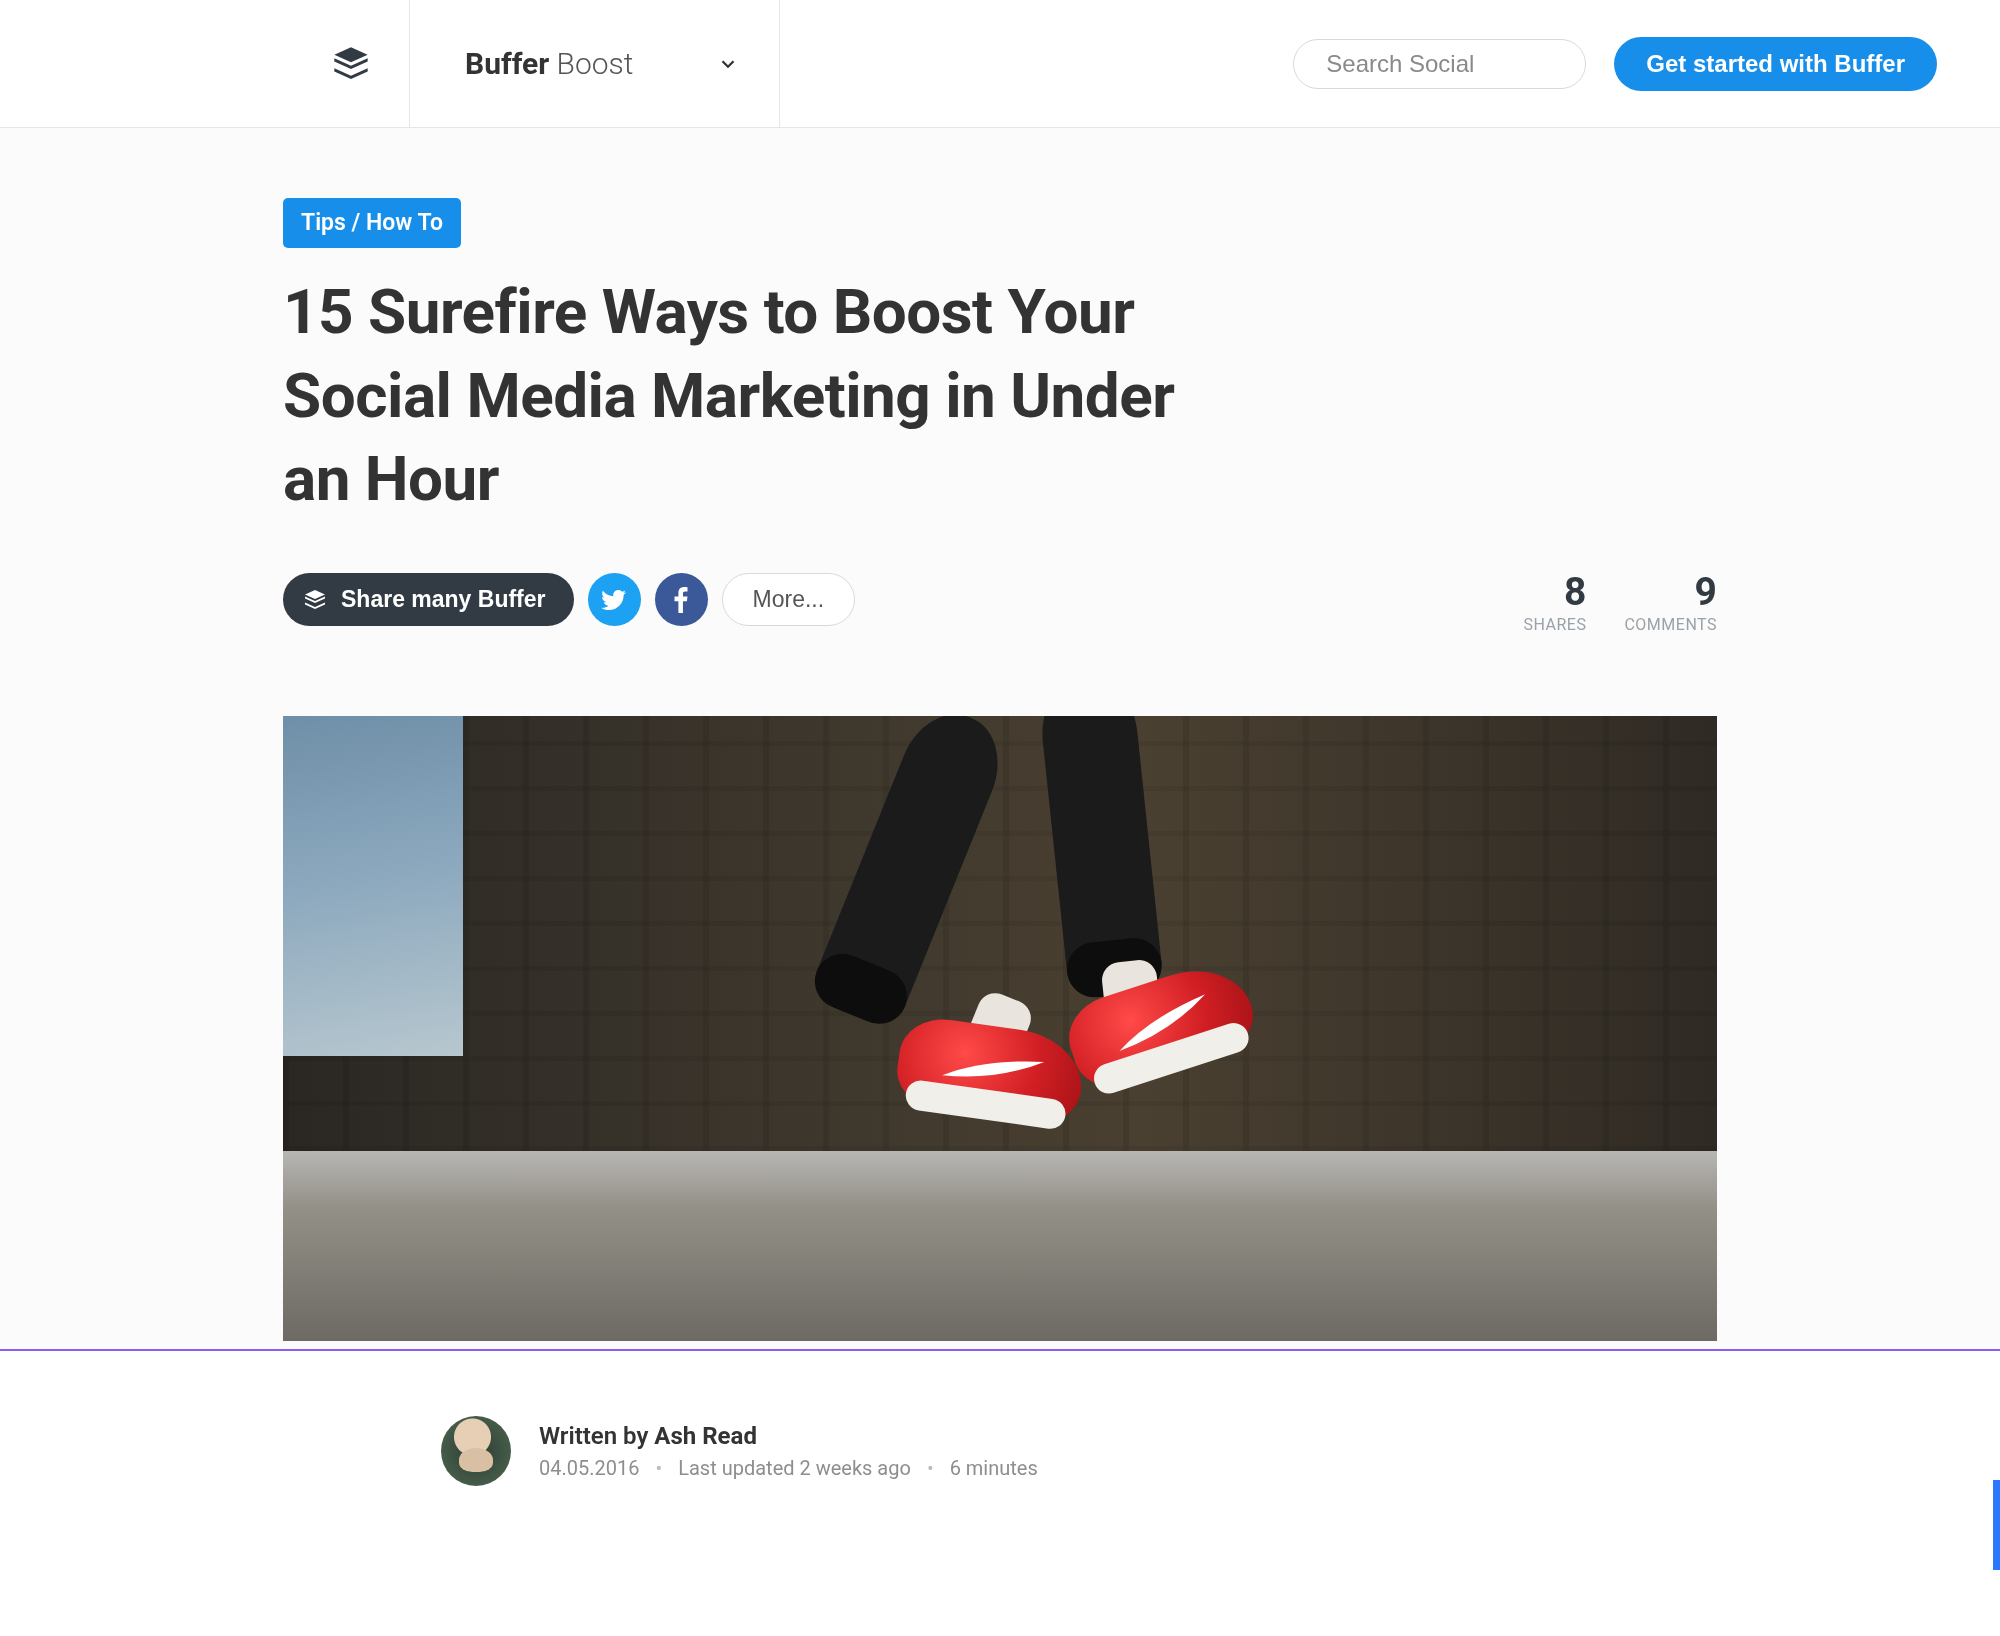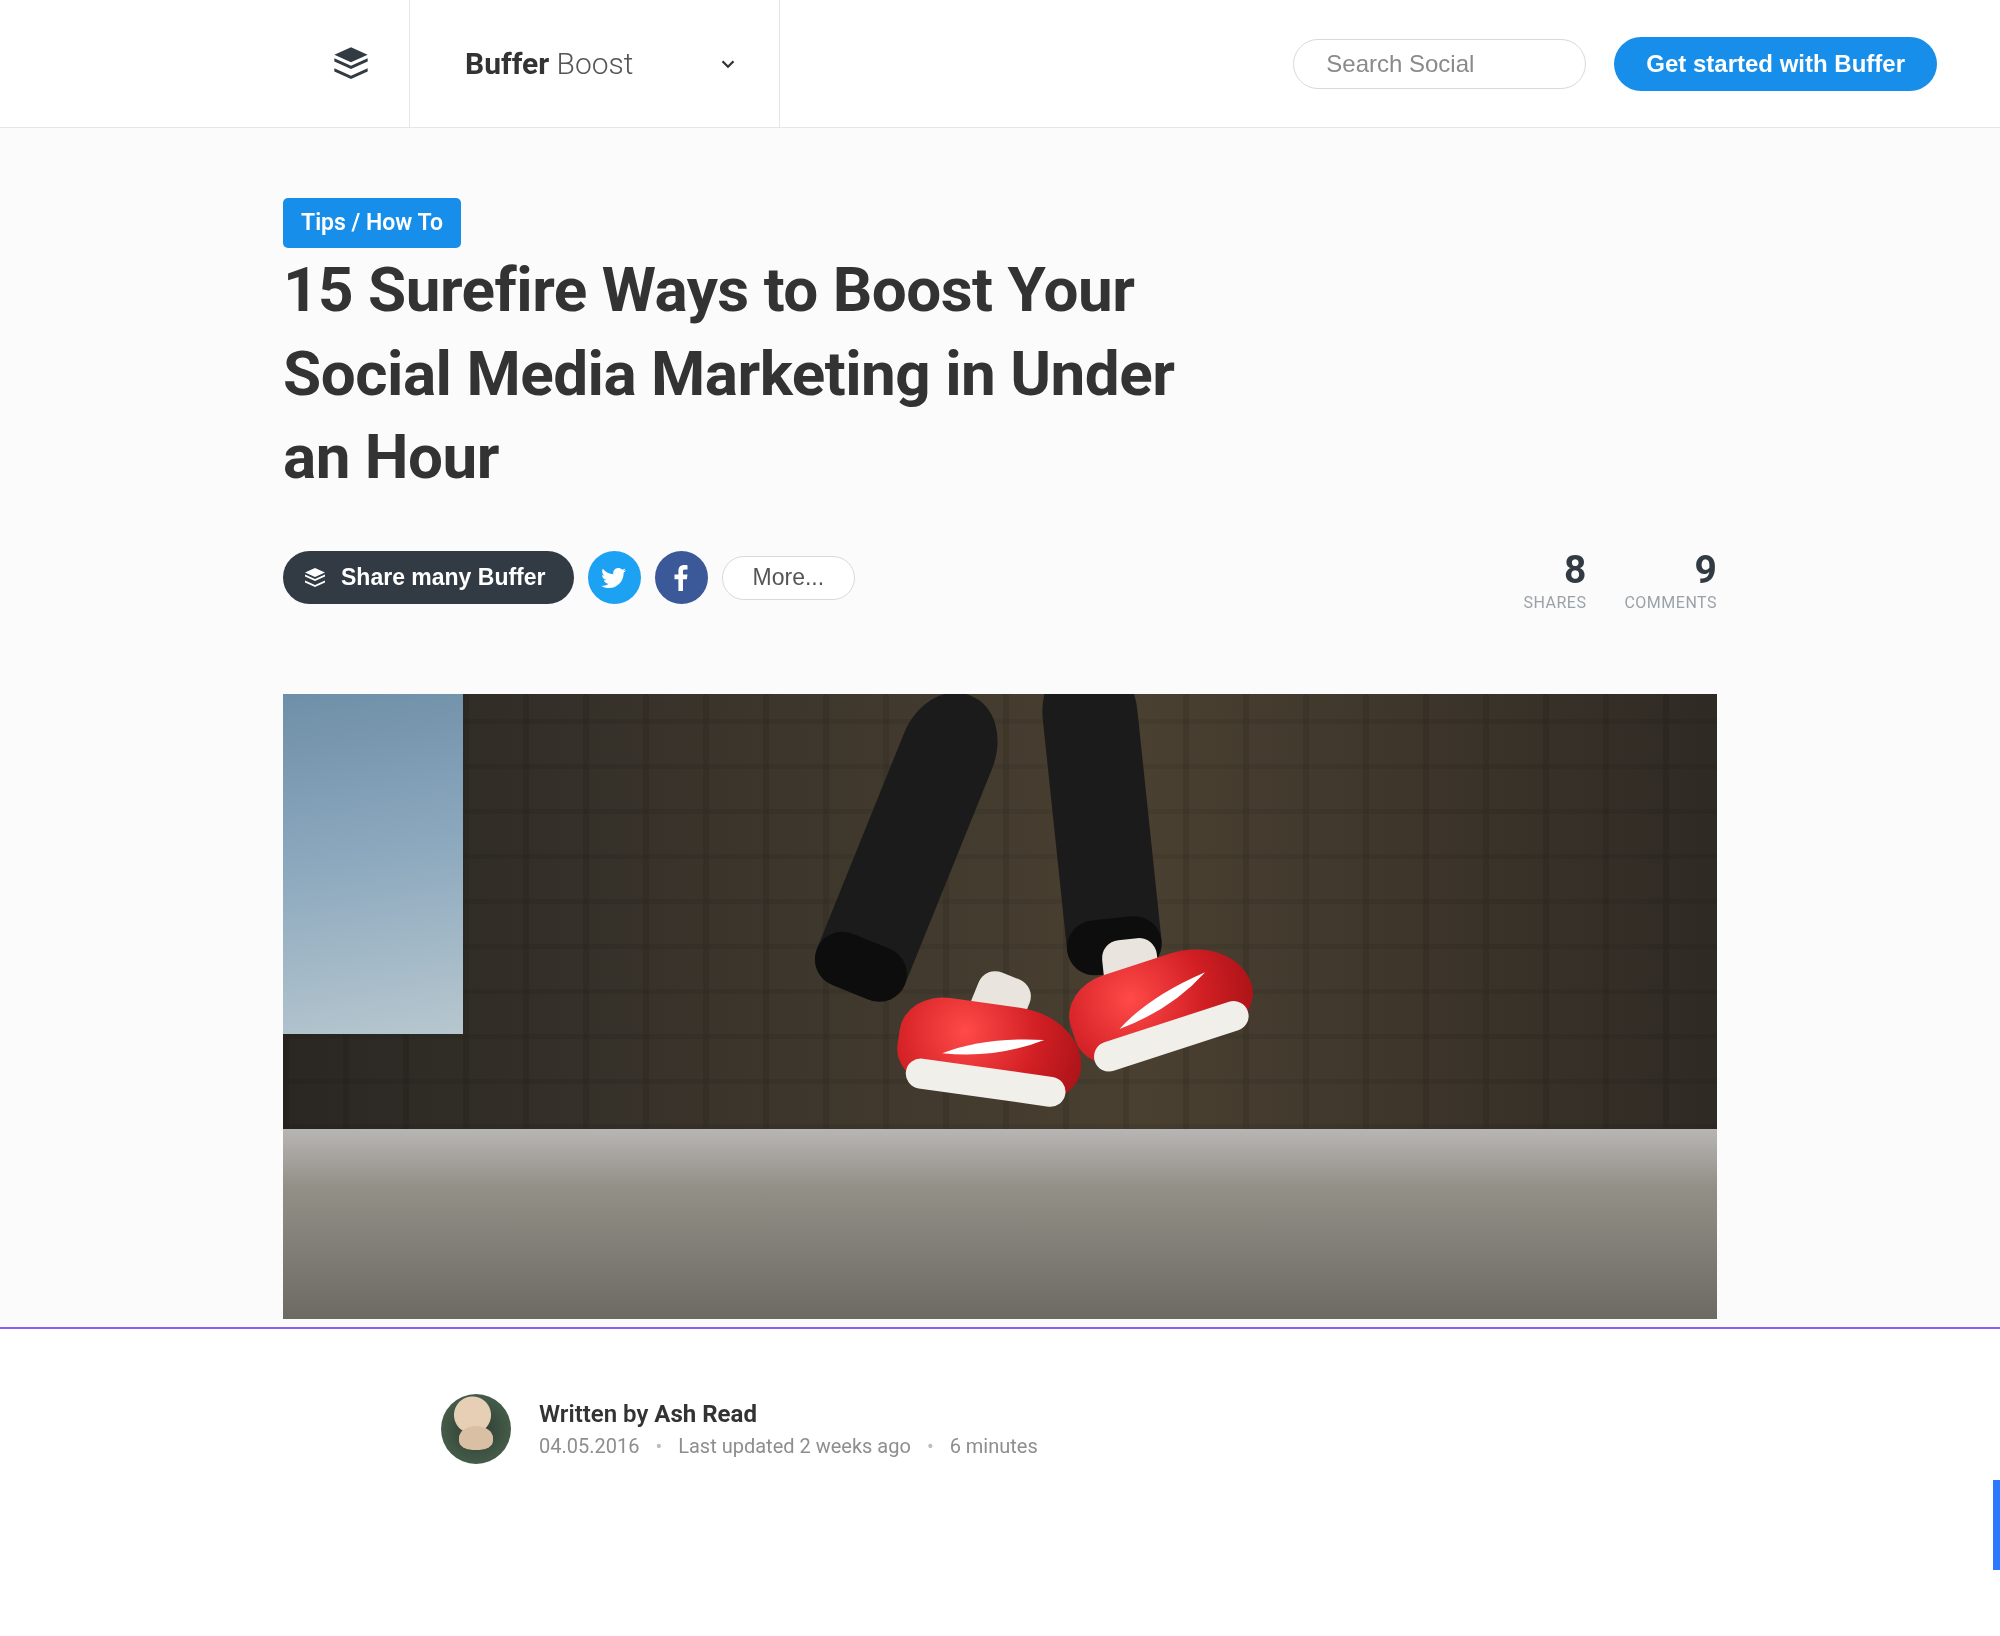--- a/index.html
+++ b/index.html
@@ -13,27 +13,27 @@
 .brand-cell .text span.light { font-weight: 300; color: #555; }
 .chev { color: #444; }
 .spacer { flex: 1; }
 .search-wrap { width: 293px; height: 50px; border: 1px solid #d9d9d9; border-radius: 25px; display: flex; align-items: center; padding: 0 18px; margin-right: 28px; }
 .search-wrap input { border: none; outline: none; font-size: 24px; margin-left: 14px; flex: 1; background: transparent; color: #777; }
 .search-wrap input::placeholder { color: #8a8a8a; }
 .cta { height: 54px; padding: 0 32px; border-radius: 27px; background: #168eea; color: #fff; font-size: 24px; font-weight: 600; display: flex; align-items: center; margin-right: 63px; border: none; cursor: pointer; }
 .hero { background: #fbfbfb; padding: 70px 0 8px; border-bottom: 2px solid #8b5cf6; position: relative; }
 .inner { width: 1434px; margin: 0 auto; position: relative; }
 .tag { display: inline-block; background: #168eea; color: #fff; font-size: 23px; font-weight: 600; padding: 11px 18px 12px; border-radius: 5px; }
-h1 { font-size: 62px; line-height: 1.35; font-weight: 700; color: #333; max-width: 960px; letter-spacing: -0.5px; }
+h1 { font-size: 62px; line-height: 1.35; font-weight: 700; color: #333; margin-top: 22px; max-width: 960px; letter-spacing: -0.5px; }
 .share-row { margin-top: 52px; display: flex; align-items: center; gap: 14px; }
 .share-main { background: #323b43; color: #fff; border: none; height: 53px; border-radius: 27px; padding: 0 28px 0 20px; display: flex; align-items: center; gap: 14px; font-size: 23px; font-weight: 600; cursor: pointer; }
 .circle-btn { width: 53px; height: 53px; border-radius: 50%; border: none; cursor: pointer; display: flex; align-items: center; justify-content: center; }
 .tw { background: #1da1f2; }
 .fb { background: #3b5998; }
-.more-btn { height: 44px; border: 1px solid #d9d9d9; background: #fff; color: #555; border-radius: 27px; padding: 0 30px; font-size: 23px; cursor: pointer; }
+.more-btn { height: 53px; border: 1px solid #d9d9d9; background: #fff; color: #555; border-radius: 27px; padding: 0 30px; font-size: 23px; cursor: pointer; }
 .stats { position: absolute; right: 0; top: 0; display: flex; gap: 38px; text-align: right; }
 .stat-num { font-size: 39px; font-weight: 700; color: #323b43; line-height: 1; }
 .stat-lbl { font-size: 16px; color: #9aa2a8; letter-spacing: 0.5px; margin-top: 3px; }
 .share-rel { position: relative; }
 .feature-img { margin-top: 90px; height: 625px; position: relative; overflow: hidden; }
 .sky { position: absolute; left: 0; top: 0; width: 180px; height: 340px; background: linear-gradient(170deg,#6f8fa8 0%, #8aa7bd 45%, #b7c7cf 100%); }
 .building { position: absolute; left: 0; top: 0; right: 0; height: 480px; background: linear-gradient(90deg, #2a2723 0%, #3a342b 30%, #4a4031 60%, #2f2a24 100%); }
 .ground { position: absolute; left: 0; right: 0; bottom: 0; height: 190px; background: linear-gradient(180deg, #b8b6b4 0%, #939088 30%, #6d6a63 100%); }
 .ledge { position: absolute; left: 0; right: 0; top: 438px; height: 42px; background: linear-gradient(180deg,#d8d6d2,#a09d97); }
 .grid-lines::before { content:""; position:absolute; inset:0; background-image: repeating-linear-gradient(90deg, rgba(0,0,0,0.25) 0 6px, transparent 6px 60px), repeating-linear-gradient(0deg, rgba(0,0,0,0.18) 0 5px, transparent 5px 45px); opacity:.35; }

